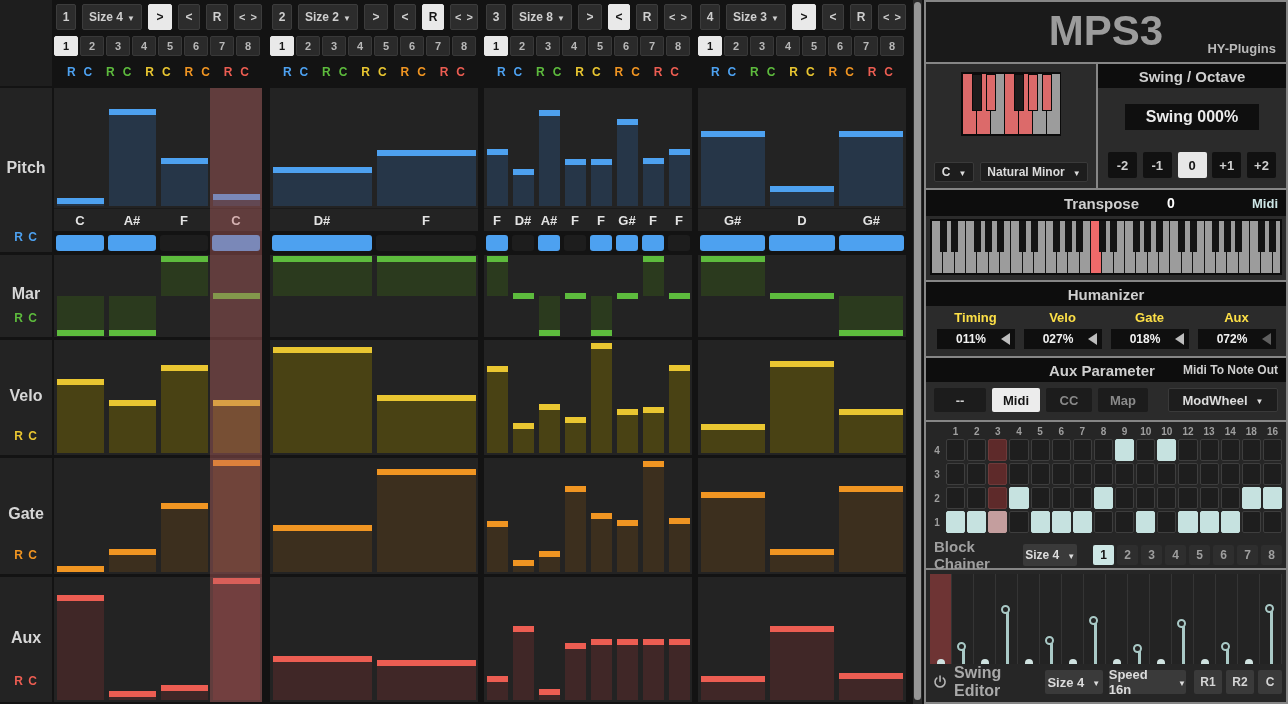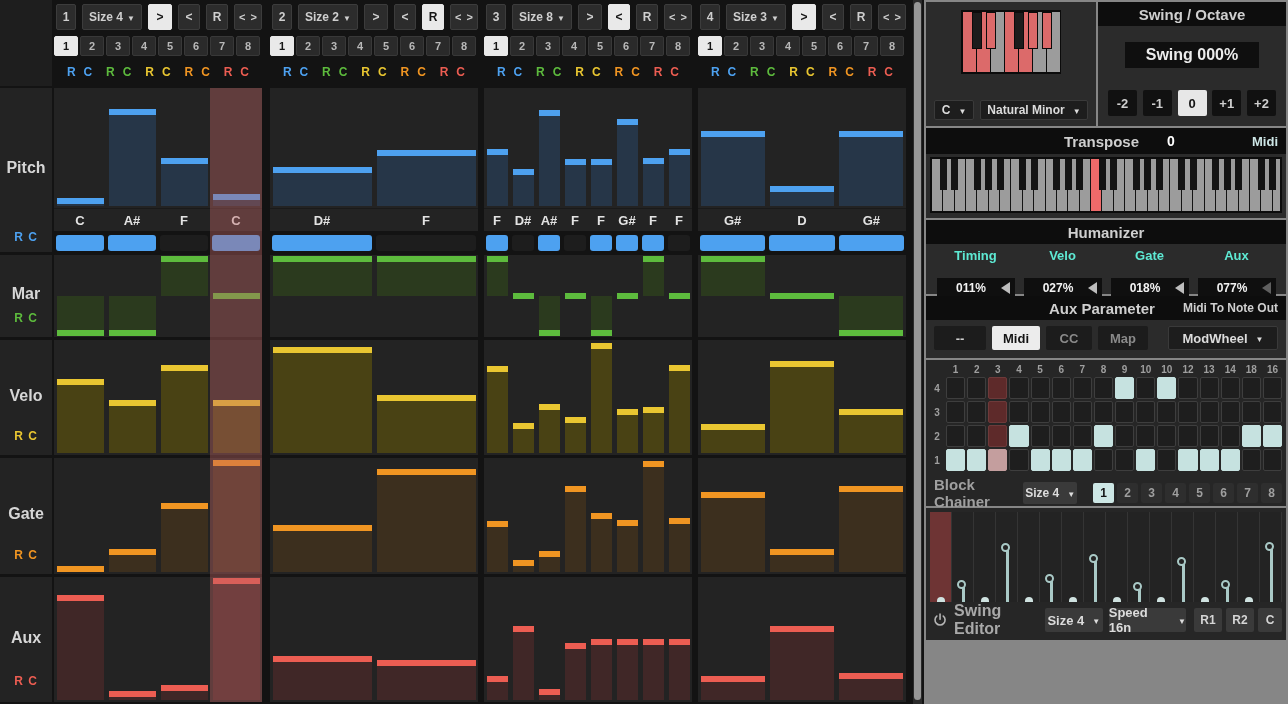--- a/index.html
+++ b/index.html
@@ -73,21 +73,21 @@
   #transpose-title { margin-left:130px; }
   #transpose-value { margin-left:28px; color:#ffffff; font-size:14px; }
   #transpose-midi { margin-left:auto; color:#cde6e6; font-size:13px; }
   #transpose-kb { position:relative; height:56px; margin:3px 4px; border:2px solid #0c0c0c;
     background:#0c0c0c; overflow:hidden; }
   .tw { position:absolute; top:0; height:52px; border-right:1px solid #141414; }
   .tb { position:absolute; top:0; height:31px; background:#141414; z-index:2; }
   #humanizer-sec { height:74px; flex:none; }
   #humanizer-body { display:flex; padding:4px 6px 0 6px; }
   .hum-col { flex:1; text-align:center; }
-  .hum-label { font-size:13px; font-weight:bold; color:#5eead4; margin-bottom:15px;text-align:center; }
+  .hum-label { font-size:13px; font-weight:bold; color:#fde047; margin-bottom:4px;text-align:center; }
   .hum-box { width:78px; height:20px; margin:0 auto; background:#0f0f0f; display:flex;
     align-items:center; padding:0 5px; }
   .hum-value { flex:1; text-align:center; color:#f2f2f2; font-size:12px; font-weight:bold; }
   .tri-left { width:0; height:0; border-top:6px solid transparent; border-bottom:6px solid transparent;
     border-right:9px solid #bdbdbd; }
   .tri-left.dim { border-right-color:#5f5f5f; }
   #aux-sec { height:62px; flex:none; }
   #aux-head { justify-content:flex-start; padding:0 8px; }
   #aux-title { margin-left:115px; }
   #aux-sync { margin-left:auto; font-size:12px; }
@@ -755,20 +755,24 @@
           </div>
         </div>
       </div>
     <div id="main-scrollbar">
       <div id="main-scroll-thumb"></div>
     </div>
   <div class="playhead-col" style="left: 210px; width: 52px;"></div>
     </div>
 
   <div id="panel">
+    <div id="title-sec" class="sec">
+      <div id="app-title">MPS3</div>
+      <div id="brand">HY-Plugins</div>
+    </div>
 
     <div id="rootswing-row">
       <div id="root-sec" class="sec">
         <div id="piano">
             <div class="wkey" style="left: 0px; background: rgb(220, 106, 106);"></div>
             <div class="wkey" style="left: 14px; background: rgb(220, 106, 106);"></div>
             <div class="wkey" style="left: 28px; background: rgb(156, 156, 156);"></div>
             <div class="wkey" style="left: 42px; background: rgb(220, 106, 106);"></div>
             <div class="wkey" style="left: 56px; background: rgb(220, 106, 106);"></div>
             <div class="wkey" style="left: 70px; background: rgb(156, 156, 156);"></div>
@@ -886,21 +890,21 @@
           <div class="hum-col">
             <div class="hum-label">Gate</div>
             <div class="hum-box">
               <span class="hum-value">018%</span>
               <span class="tri-left"></span>
             </div>
           </div>
           <div class="hum-col">
             <div class="hum-label">Aux</div>
             <div class="hum-box">
-              <span class="hum-value">077%</span>
+              <span class="hum-value">072%</span>
               <span class="tri-left dim"></span>
             </div>
           </div>
         </div>
     </div>
 
     <div id="aux-sec" class="sec">
       <div id="aux-head" class="sec-head">
         <span id="aux-title">Aux Parameter</span>
         <span id="aux-sync">Midi To Note Out</span>

